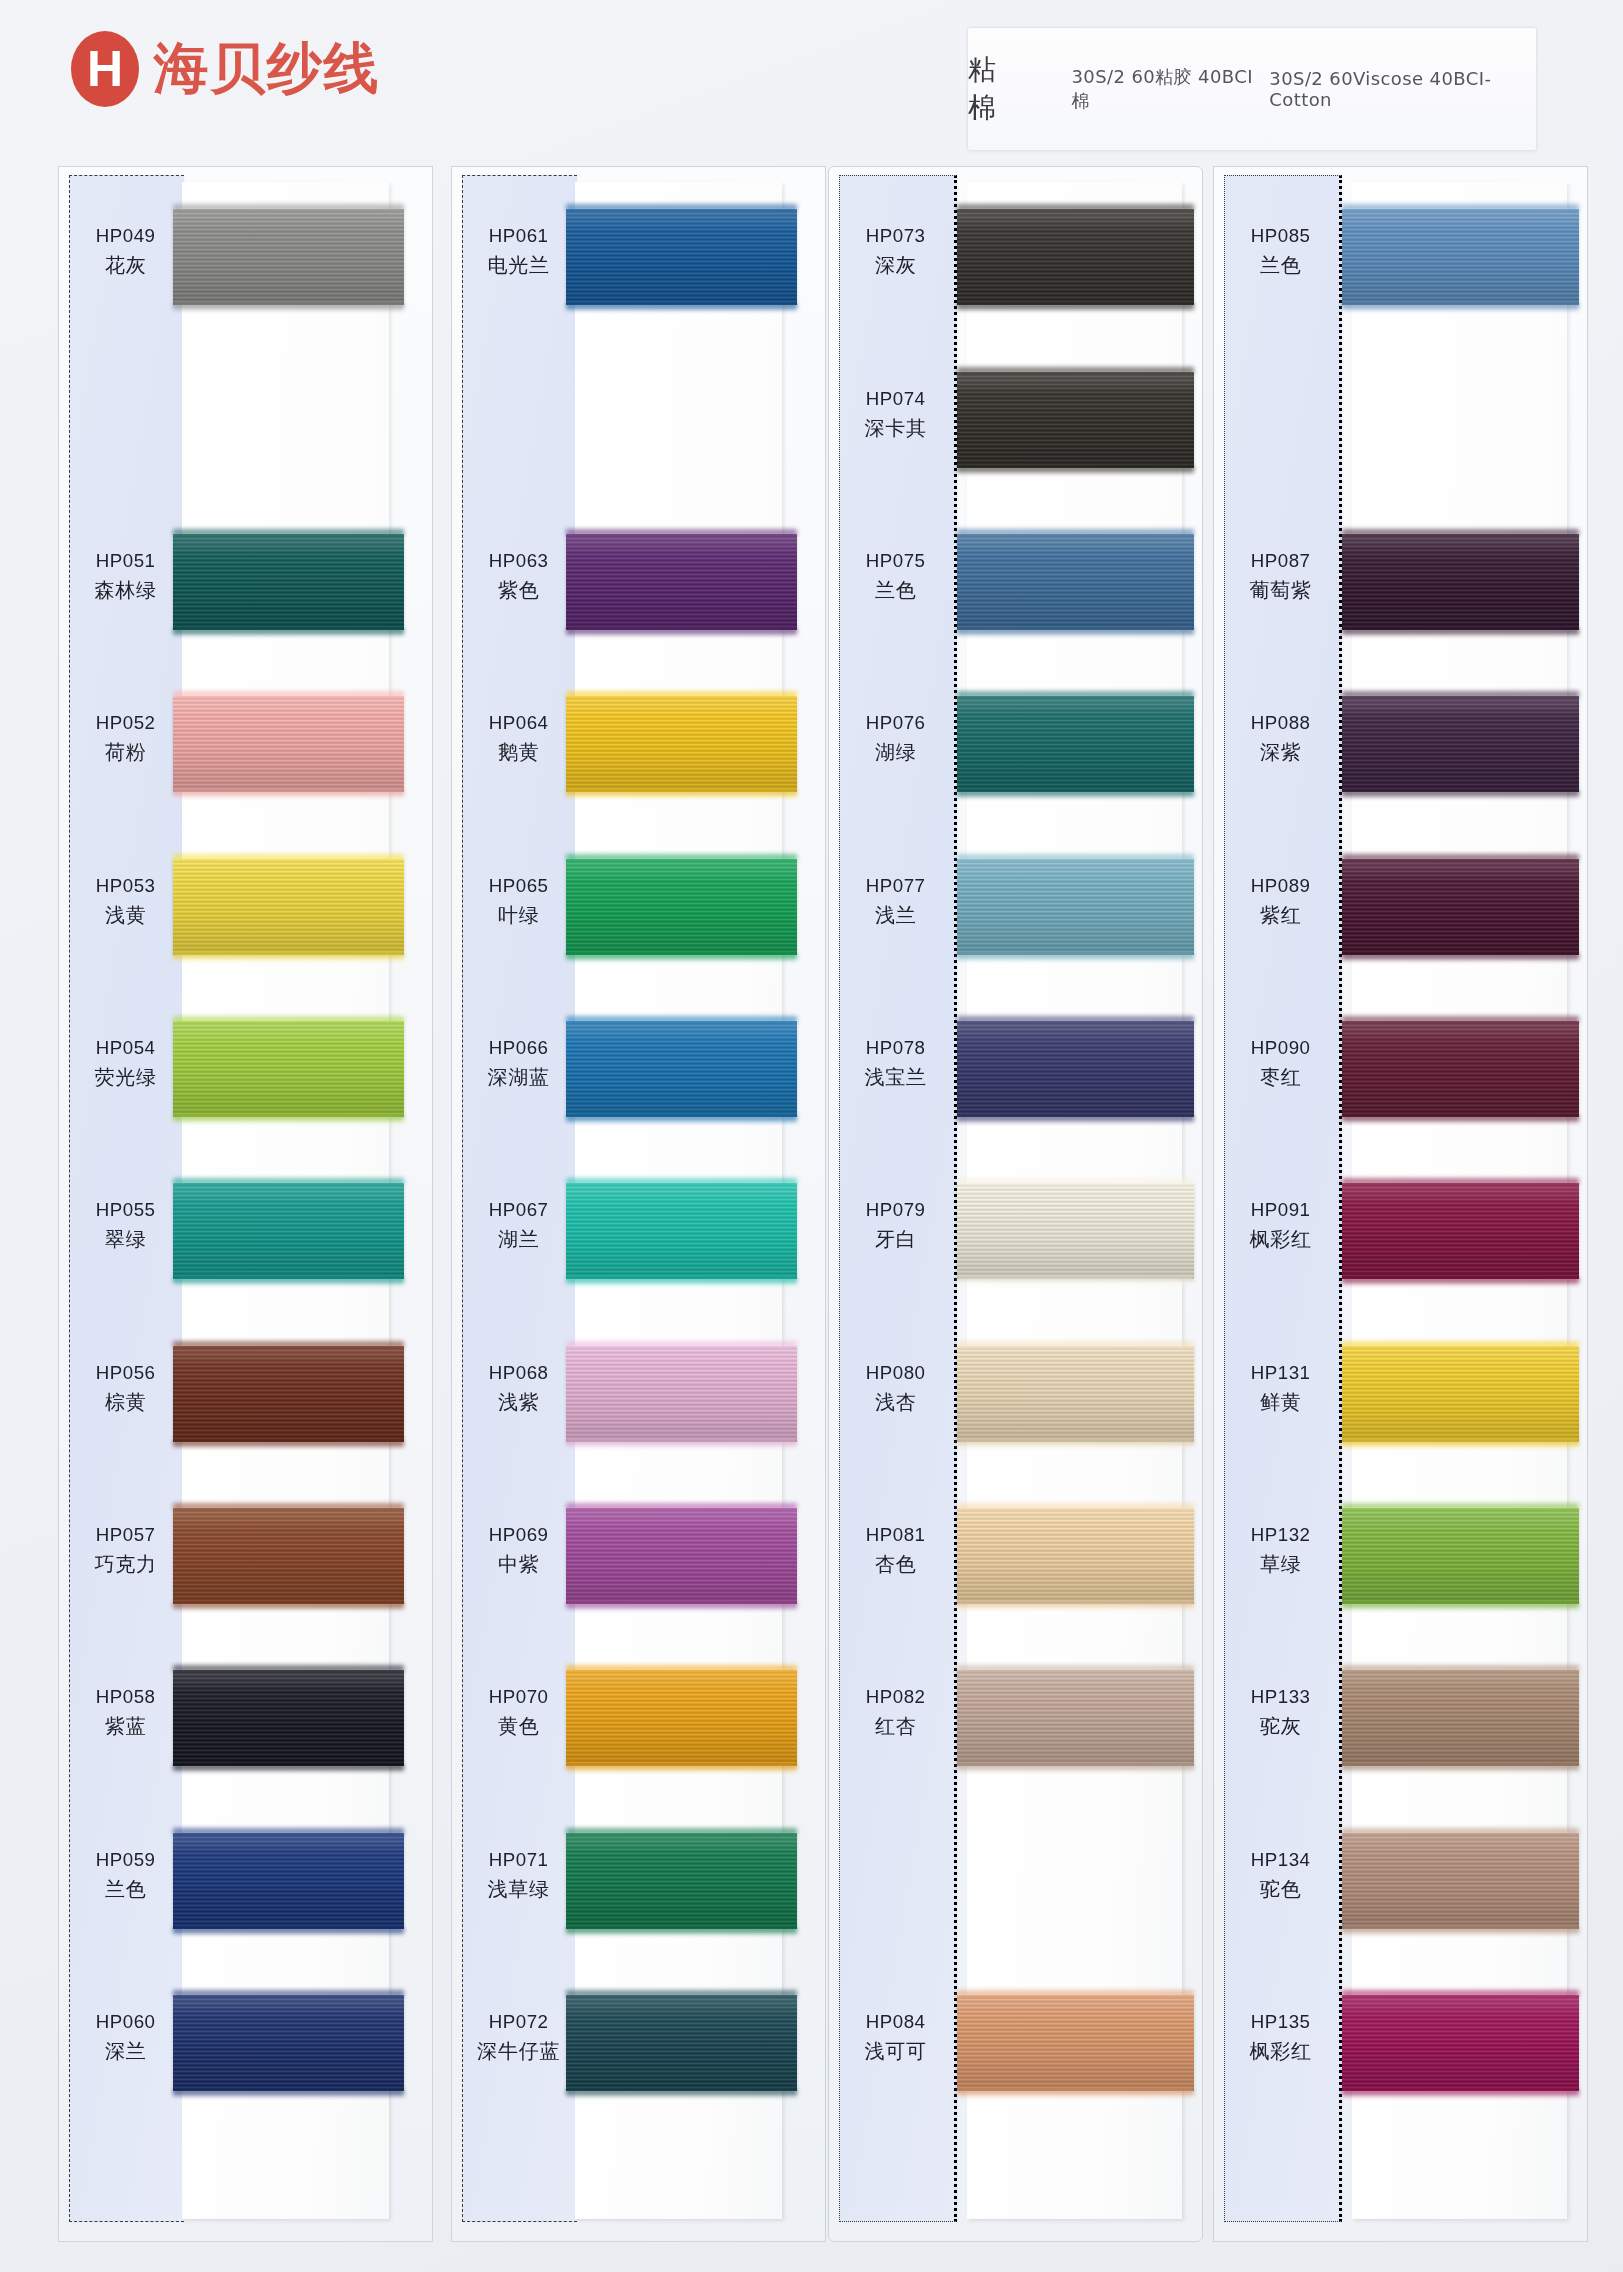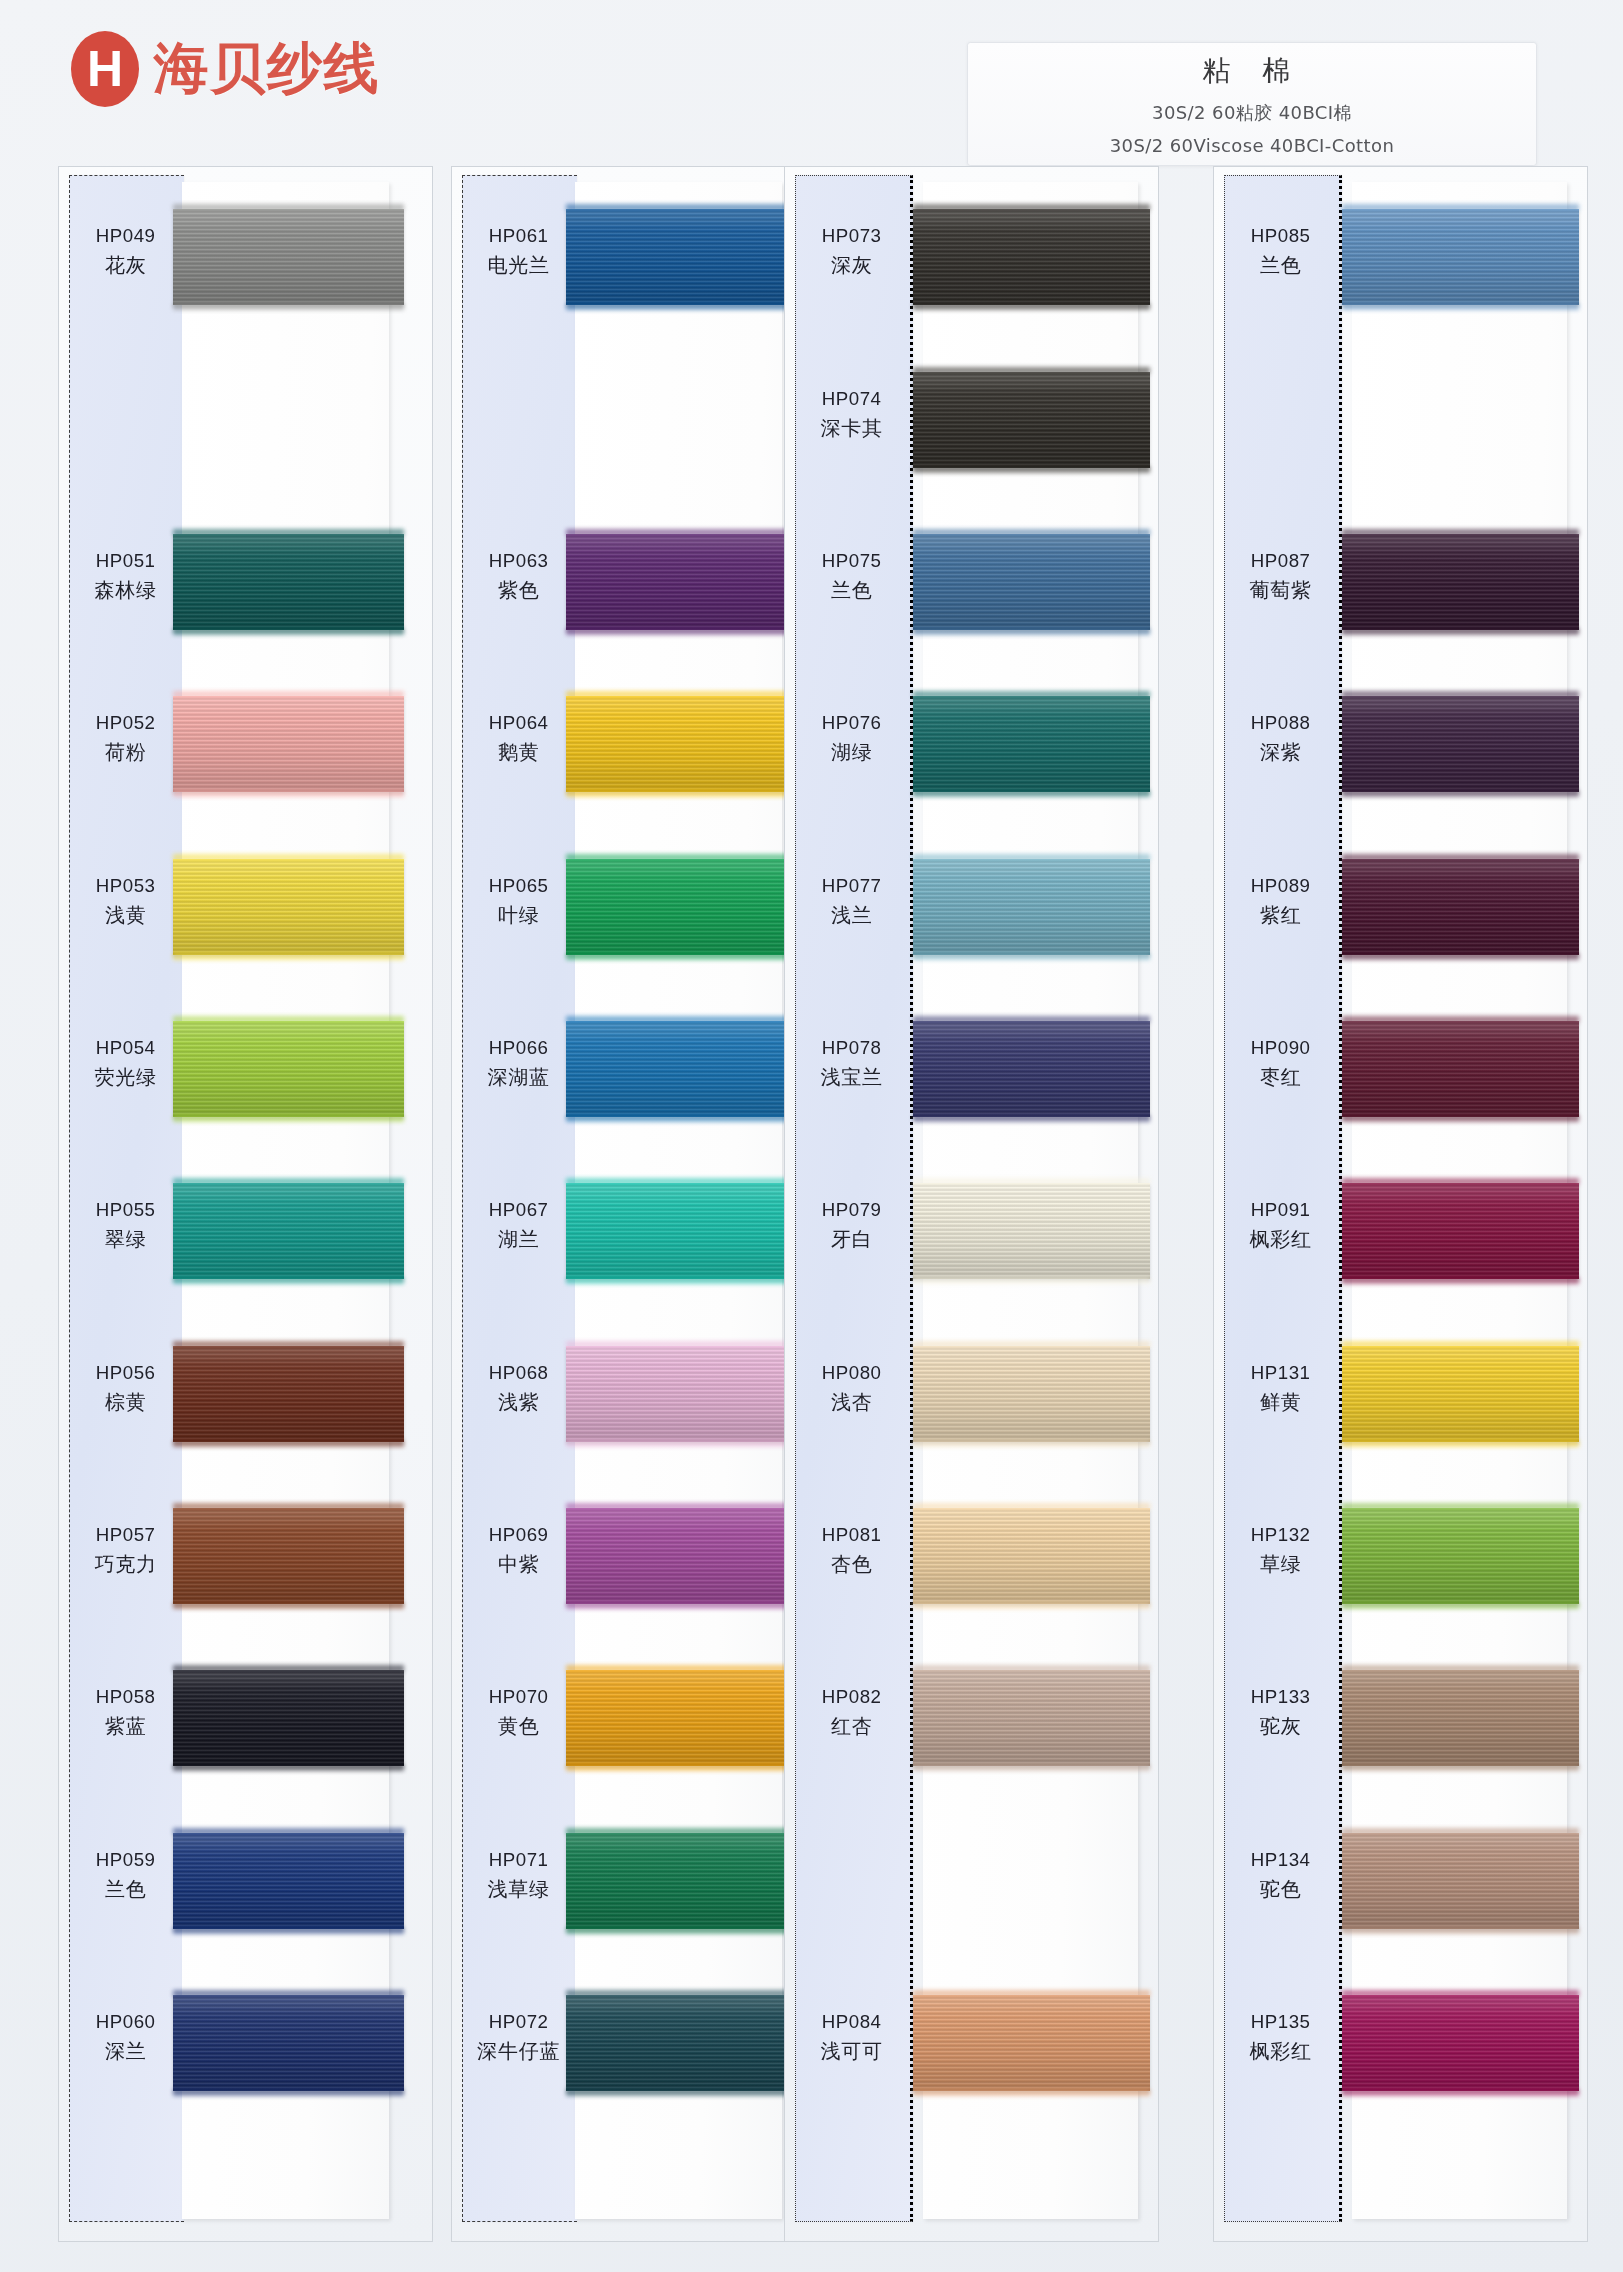--- a/index.html
+++ b/index.html
@@ -17,40 +17,40 @@
     display:flex;align-items:center;justify-content:center;
     color:#fff;font-size:50px;font-weight:bold;line-height:1;
     font-family:"Liberation Sans",sans-serif;
   }
   #logo-text{
     color:#d8574a;font-size:55px;font-weight:bold;letter-spacing:1.6px;
     font-family:"DejaVu Sans","Liberation Sans",sans-serif;
     text-shadow:0 0.8px 0 rgba(255,255,255,.6);
   }
   #spec-card{
-    position:absolute;left:967px;top:42px;width:568px;height:122px;
+    position:absolute;left:967px;top:27px;width:568px;height:122px;
     background:linear-gradient(180deg,#fdfdfe 0%,#f7f8fa 100%);
     border:0.8px solid #e2e5ea;border-radius:3.2px;
     box-shadow:0 0.8px 3.2px rgba(0,0,0,.05);
-    display:flex;flex-direction:column;align-items:center;justify-content:center;gap:10.6px;
+    display:flex;flex-direction:row;align-items:center;justify-content:center;gap:10.6px;
   }
   #spec-title{font-size:28px;color:#3a3a3c;letter-spacing:11.4px;font-weight:500;
     font-family:"DejaVu Sans","Liberation Sans",sans-serif;}
   .spec-line{font-size:18px;color:#55565a;letter-spacing:0.4px;
     font-family:"DejaVu Sans","Liberation Sans",sans-serif;}
   
   #board{position:absolute;left:0;top:0;width:1623px;height:2273px;}
   .panel{
     position:absolute;top:166px;width:373px;height:2074px;
     background:linear-gradient(175deg,#fbfcfd 0%,#f4f6f9 60%,#eef1f5 100%);
     border:0.8px solid #cfd4da;
   }
   .panel.p1{left:58px;}
   .panel.p2{left:451px;}
-  .panel.p3{left:784px;}
+  .panel.p3{left:828px;border-radius:6px;}
   .panel.p4{left:1213px;}
   
   .label-strip{
     position:absolute;left:9.7px;top:8px;width:114px;height:2045px;
     background:linear-gradient(100deg,#e4e9f7 0%,#dde4f5 50%,#e7ebf8 100%);
     border:1.6px dashed #3b3b3b;border-right:none;
     box-shadow:0.8px 0 1.6px rgba(0,0,0,.06);
   }
   .panel.p3 .label-strip,.panel.p4 .label-strip{border-style:dotted;}
   

